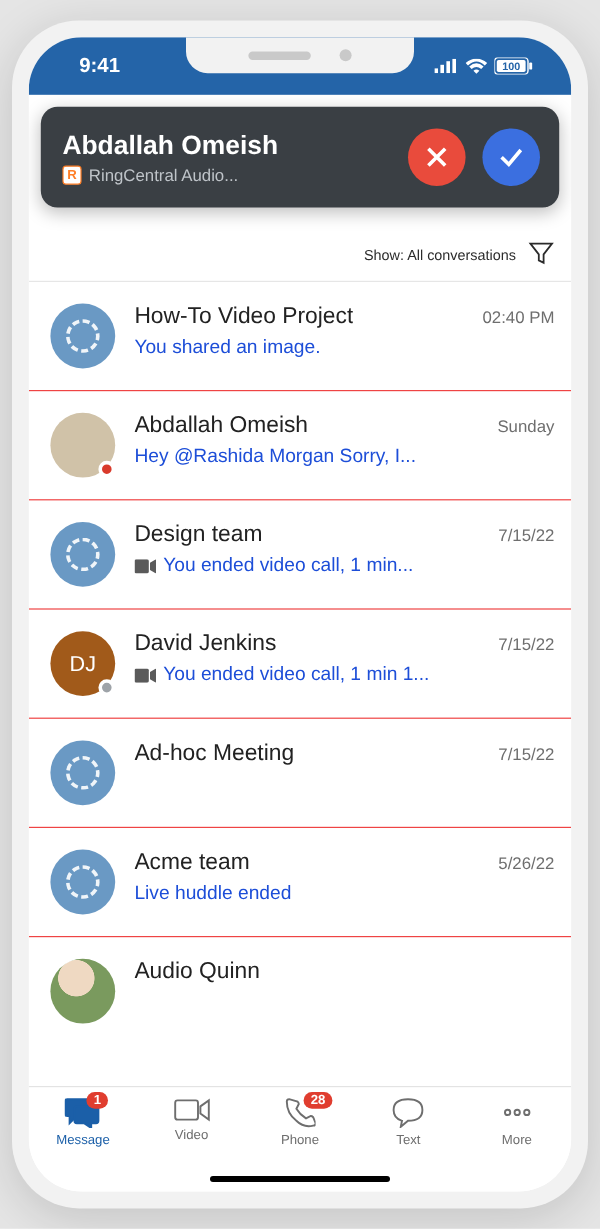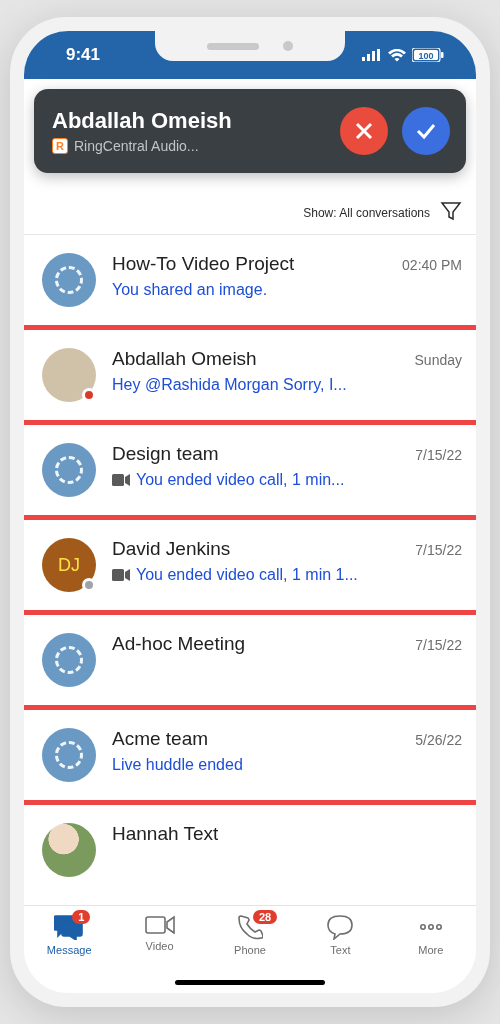--- a/index.html
+++ b/index.html
@@ -82,34 +82,34 @@
   padding: 0 14px; gap:10px; border-bottom:1px solid #e6e6e6;
   font-size:12px; color:#2b2b2b;
 }
 .filter-icon svg { stroke:#2b2b2b; fill:none; stroke-width:1.5; }
 
 
 .conv-list { }
 .conv {
   display:flex; align-items:flex-start; gap:16px;
   padding: 18px 14px 18px 18px;
-  border-bottom:5px solid #ef4444;
+  border-bottom:1px solid #ef4444;
 }
 .avatar {
   width:54px; height:54px; border-radius:50%; flex:0 0 54px;
   display:flex; align-items:center; justify-content:center;
   position:relative;
 }
 .avatar.group { background:#6a99c4; }
 .avatar.group::after {
   content:""; width:22px; height:22px;
   border:3px dashed rgba(255,255,255,.9); border-radius:50%;
 }
 .avatar.photo { background:#d0c2a8; background-size:cover; background-position:center; }
-.avatar.initials { background:#a15a1a; color:#fde047; font-size:18px; font-weight:500; }
+.avatar.initials { background:#a15a1a; color:#ffffff; font-size:18px; font-weight:500; }
 .presence {
   position:absolute; bottom:0; right:0; width:14px; height:14px;
   border-radius:50%; border:3px solid #fff;
 }
 .presence.red { background:#d93a2b; }
 .presence.gray { background:#9ea3a8; }
 .conv-body { flex:1; min-width:0; }
 .conv-top { display:flex; justify-content:space-between; align-items:baseline; gap:10px; }
 .conv-title { font-size:19px; color:#222; font-weight:400; white-space:nowrap; overflow:hidden; text-overflow:ellipsis; }
 .conv-time { font-size:14px; color:#6e6e6e; white-space:nowrap;text-align:right; }
@@ -295,21 +295,21 @@
             <div class="conv-msg">
               <span>Live huddle ended</span>
             </div>
           </div>
         </div>
 
         <div class="conv" style="border-bottom:none; padding-bottom:6px;">
           <div class="avatar photo" style="background:radial-gradient(circle at 40% 30%,#efd9c2 0 30%,#7a9a5e 31% 100%);"></div>
           <div class="conv-body">
             <div class="conv-top">
-              <span class="conv-title">Hannah Text</span>
+              <span class="conv-title">Audio Quinn</span>
             </div>
           </div>
         </div>
 
       </div>
     </div>
 
     <div class="bottom-nav">
       <div class="nav-item active">
         <svg width="30" height="26" viewBox="0 0 30 26">

